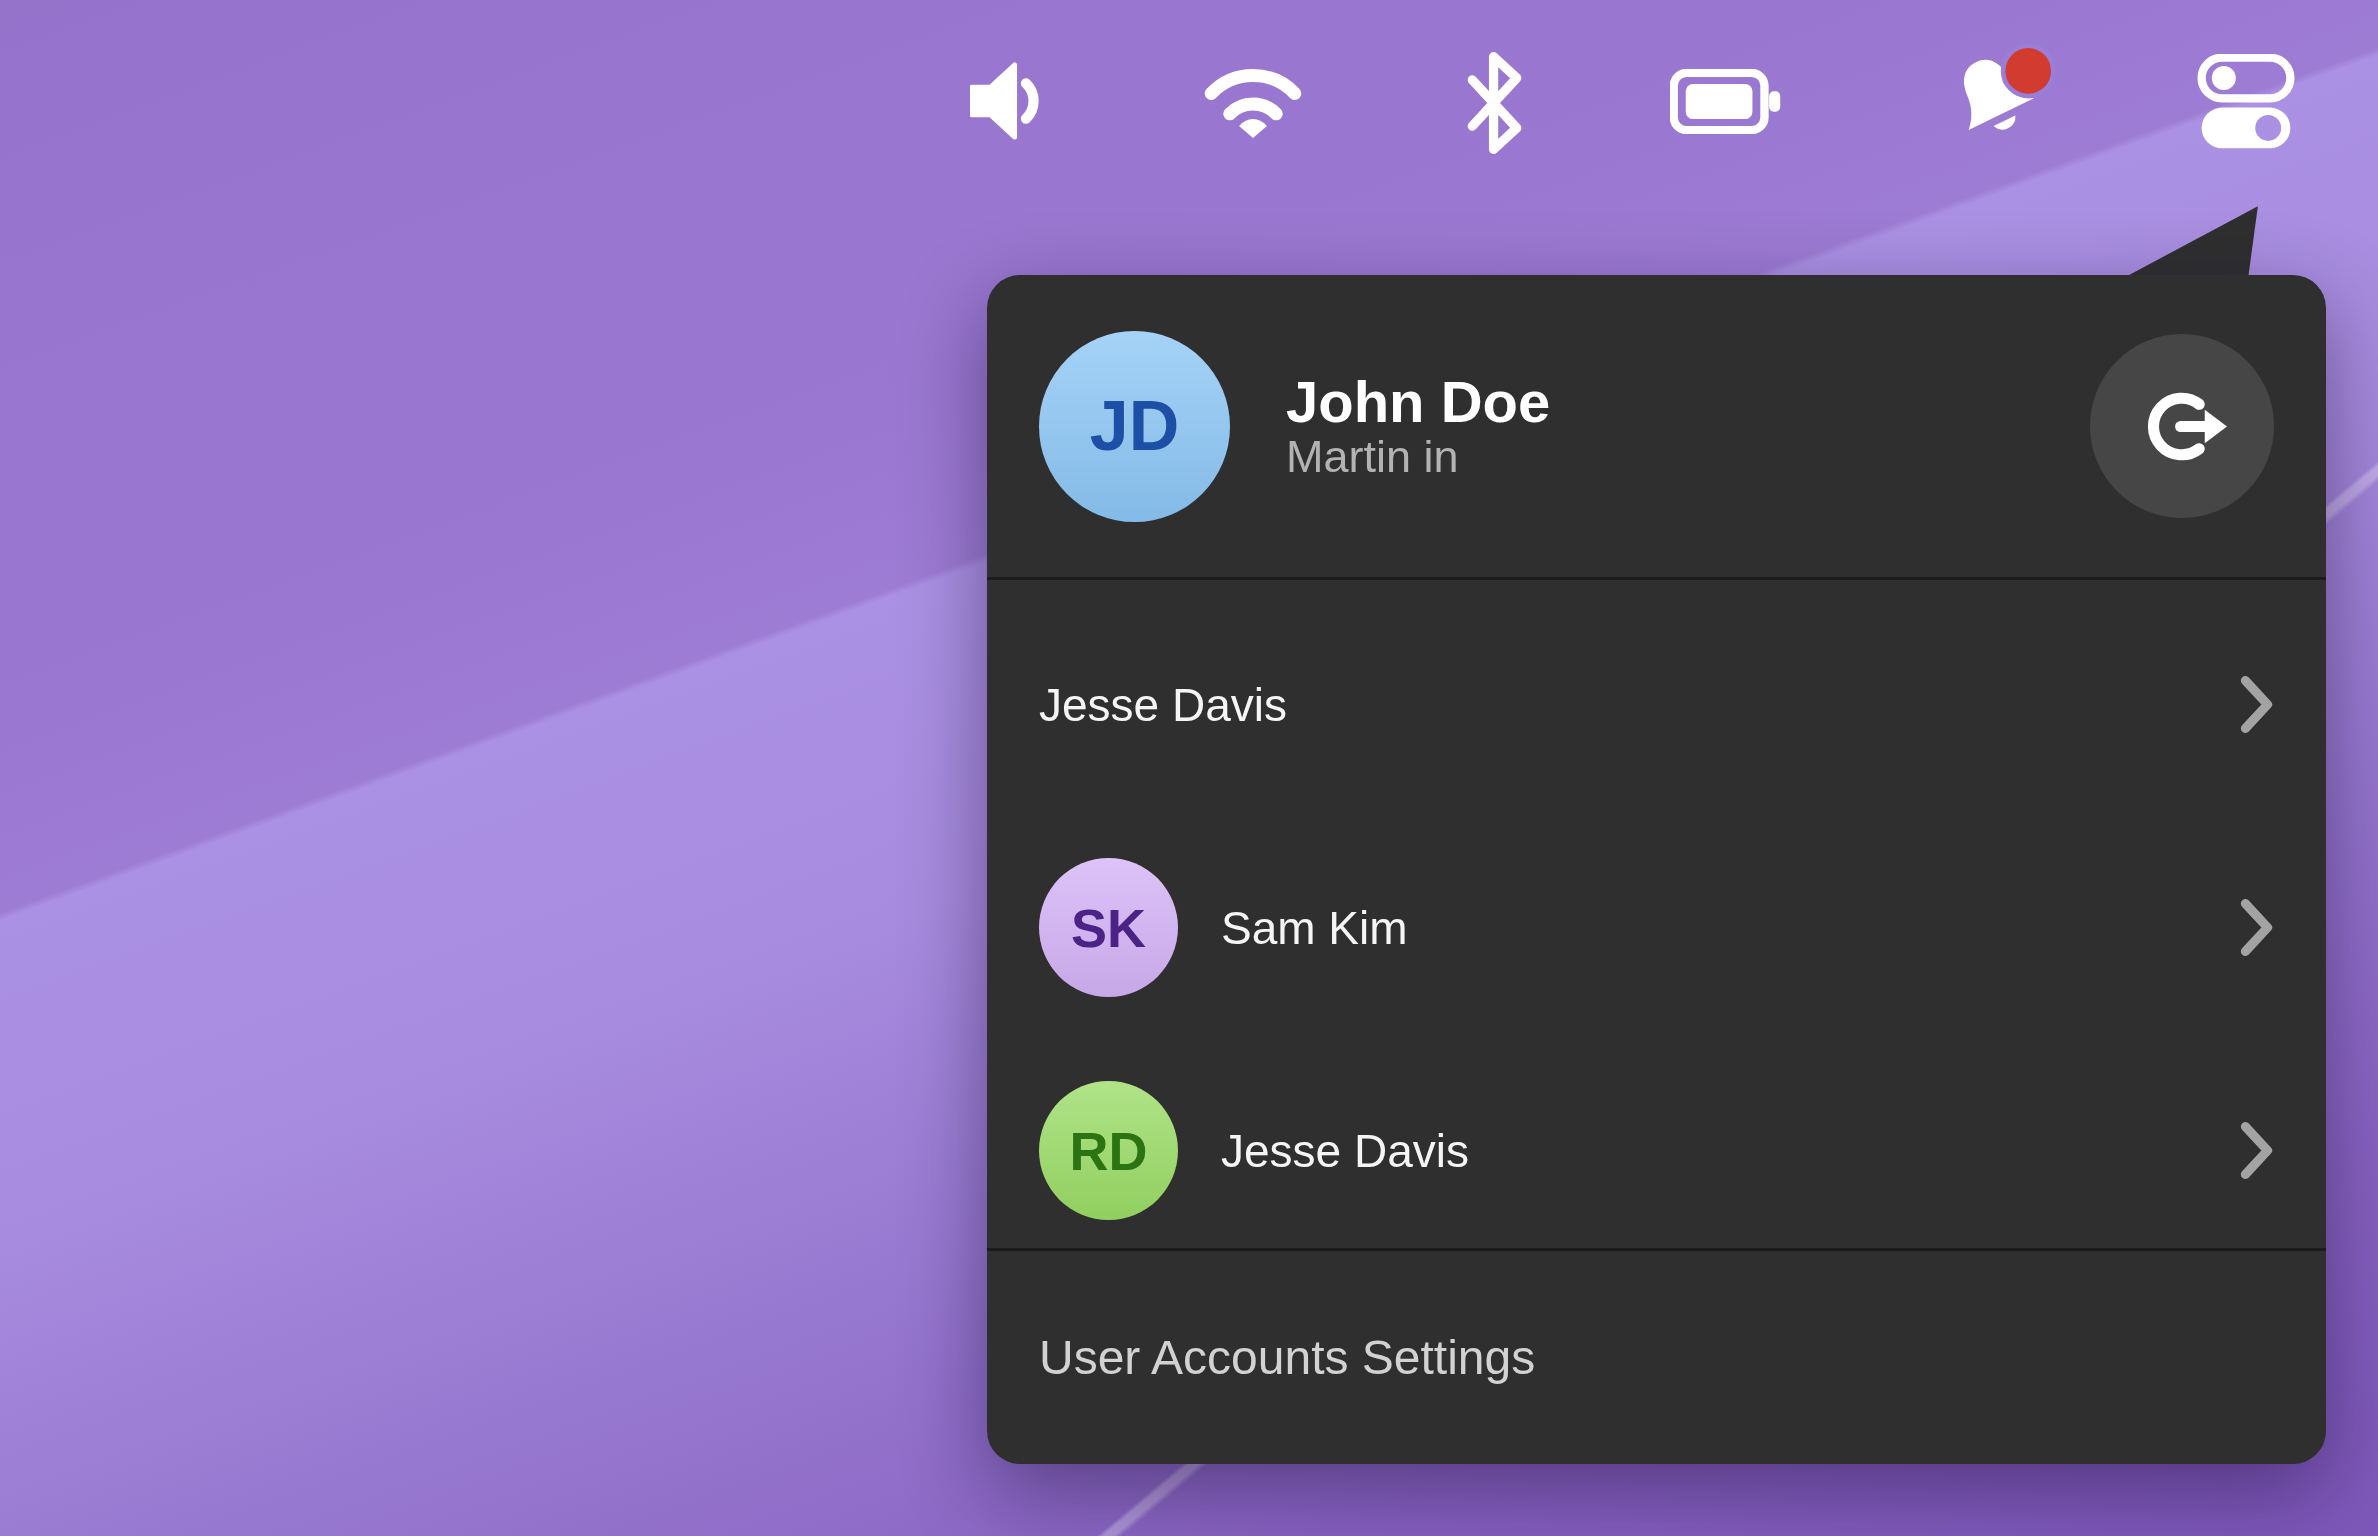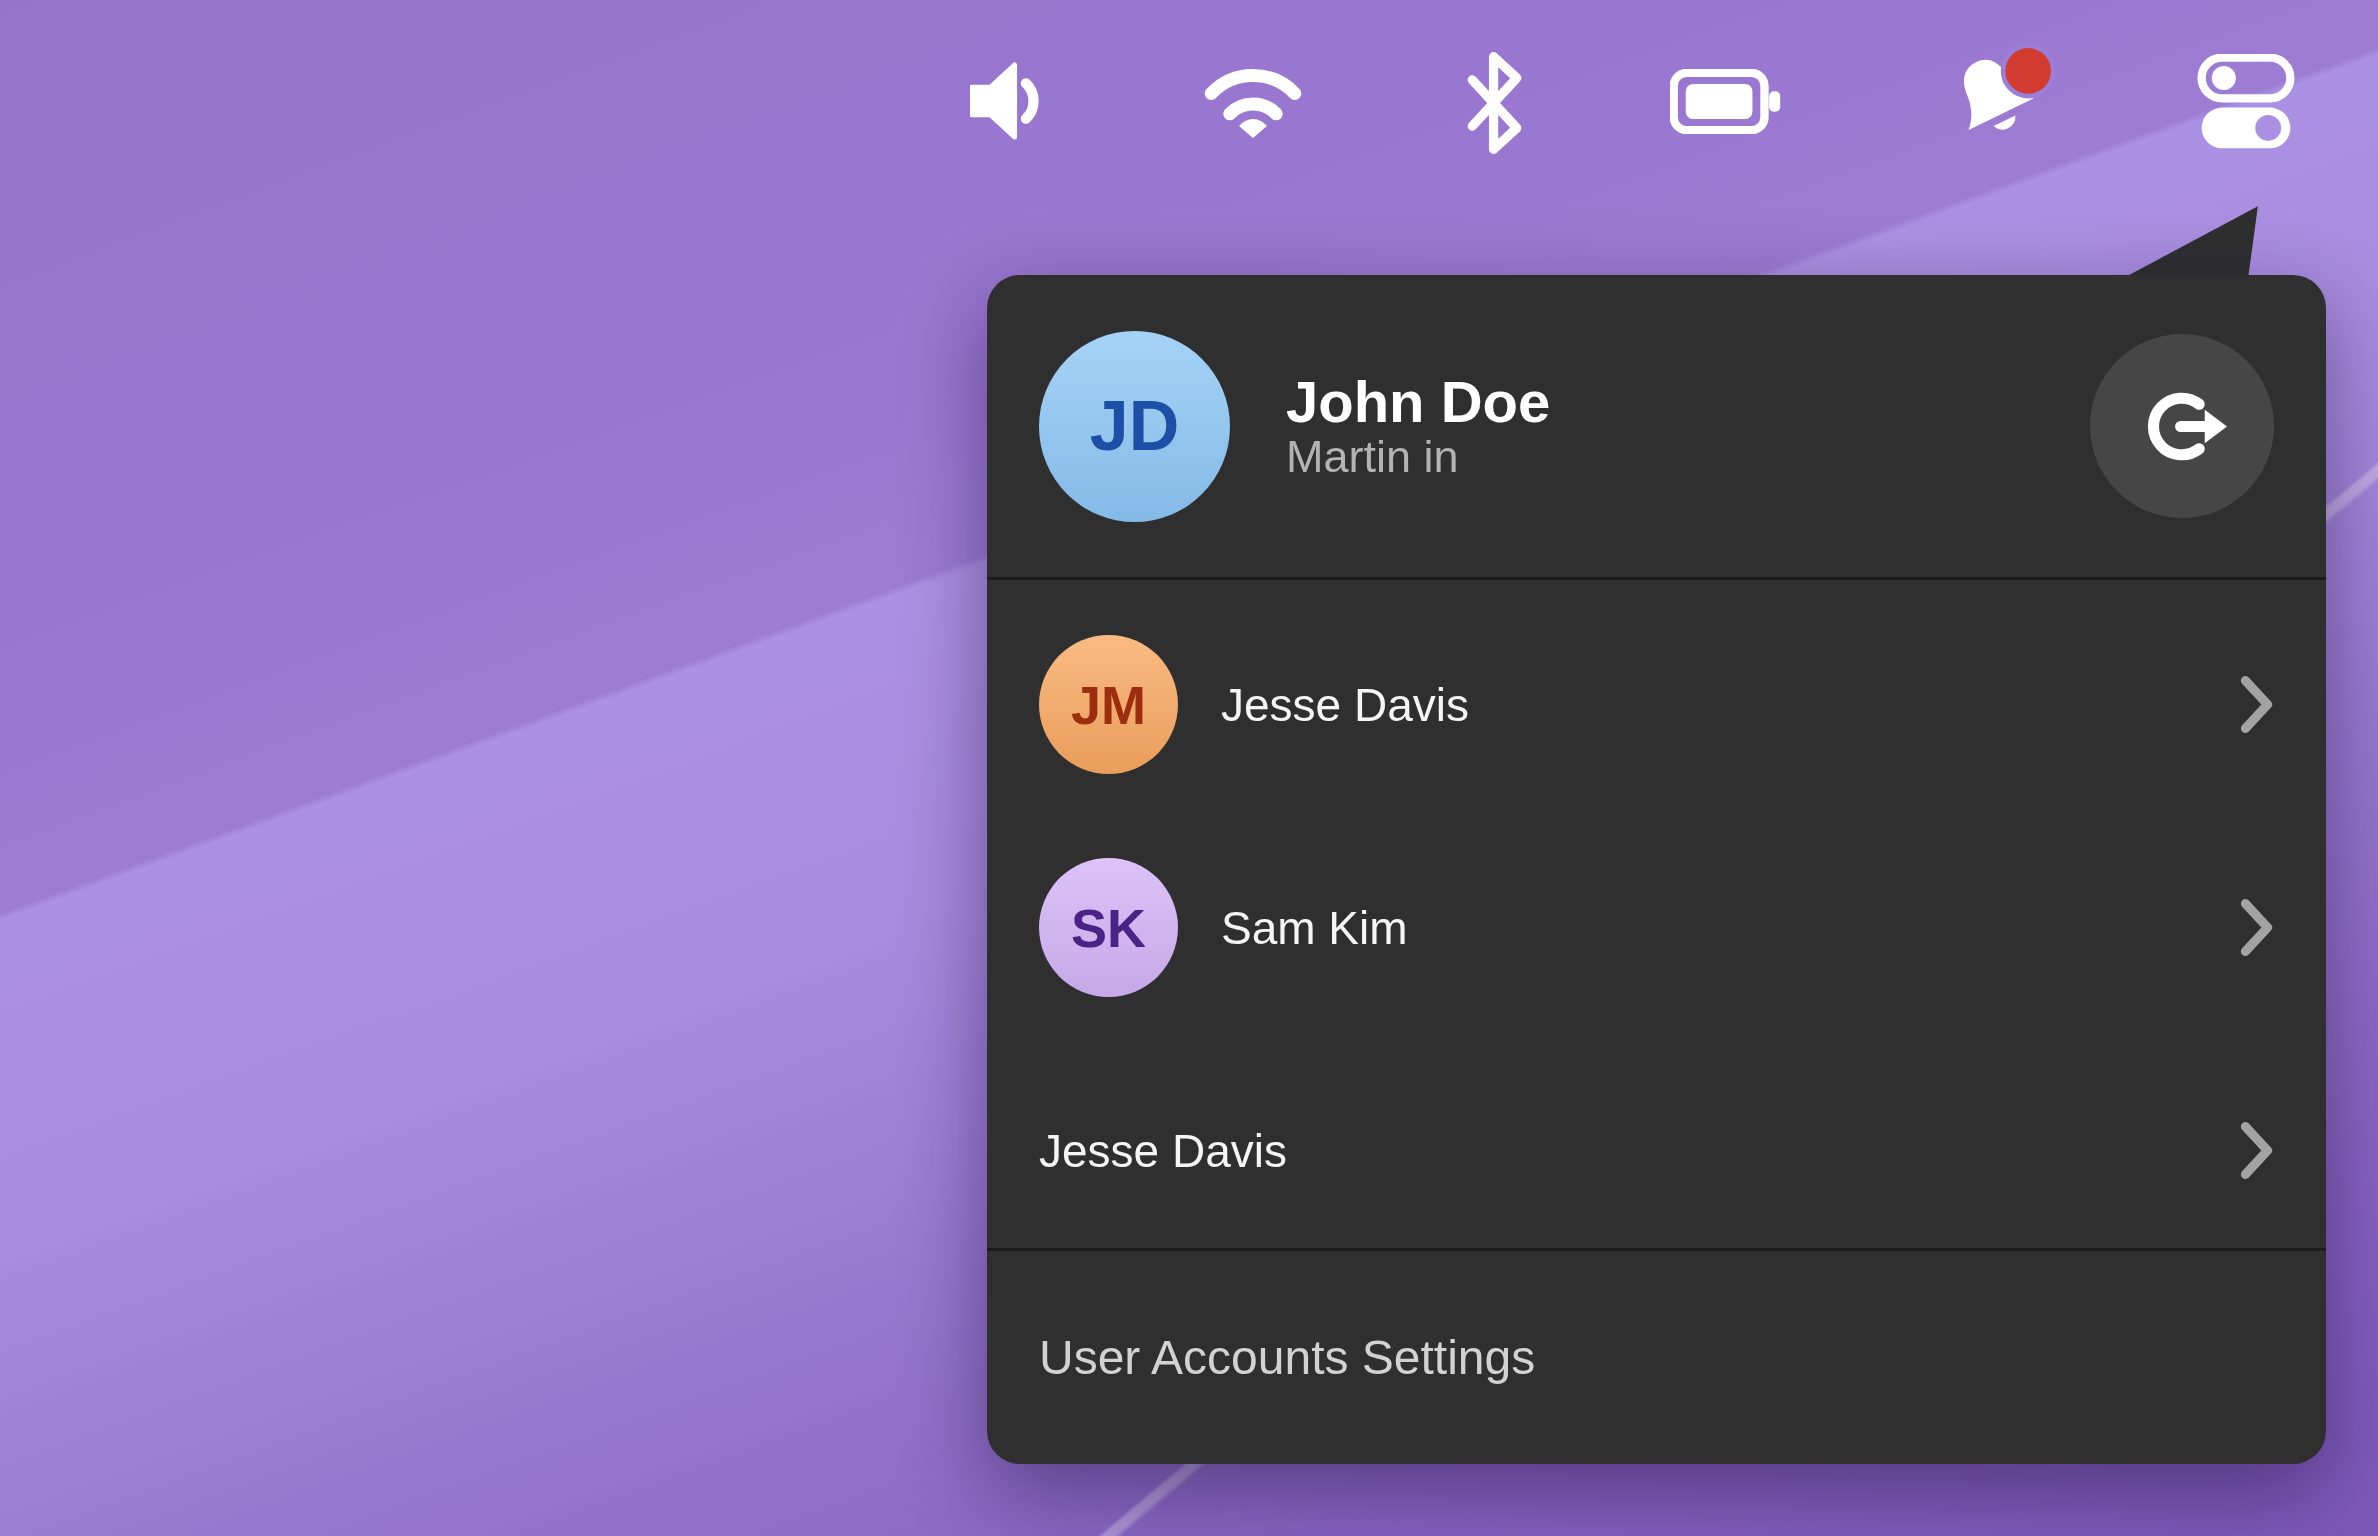--- a/index.html
+++ b/index.html
@@ -168,23 +168,20 @@
           </svg>
         </span>
       </button>
     </div>
 
     <div class="divider divider-1" style="background: rgb(28, 28, 28);"></div>
 
     <div class="user-list">
 
       <div class="user-row">
-        <div class="avatar avatar-sm" style="background-color: rgb(248, 167, 96); color: rgb(157, 45, 15);">
-          <span>JM</span>
-        </div>
         <span class="uname">Jesse Davis</span>
         <span class="chevron">
           <svg width="35" height="61" viewBox="0 0 38 66">
             <path d="M7 7 L31 33 L7 59" fill="none" stroke="#a3a3a3" stroke-width="10" stroke-linecap="round" stroke-linejoin="round"></path>
           </svg>
         </span>
       </div>
 
       <div class="user-row">
         <div class="avatar avatar-sm" style="background-color: rgb(211, 178, 246); color: rgb(75, 35, 134);">
@@ -192,20 +189,23 @@
         </div>
         <span class="uname">Sam Kim</span>
         <span class="chevron">
           <svg width="35" height="61" viewBox="0 0 38 66">
             <path d="M7 7 L31 33 L7 59" fill="none" stroke="#a3a3a3" stroke-width="10" stroke-linecap="round" stroke-linejoin="round"></path>
           </svg>
         </span>
       </div>
 
       <div class="user-row">
+        <div class="avatar avatar-sm" style="background-color: rgb(154, 220, 102); color: rgb(43, 115, 19);">
+          <span>RD</span>
+        </div>
         <span class="uname">Jesse Davis</span>
         <span class="chevron">
           <svg width="35" height="61" viewBox="0 0 38 66">
             <path d="M7 7 L31 33 L7 59" fill="none" stroke="#a3a3a3" stroke-width="10" stroke-linecap="round" stroke-linejoin="round"></path>
           </svg>
         </span>
       </div>
 
     </div>
 

